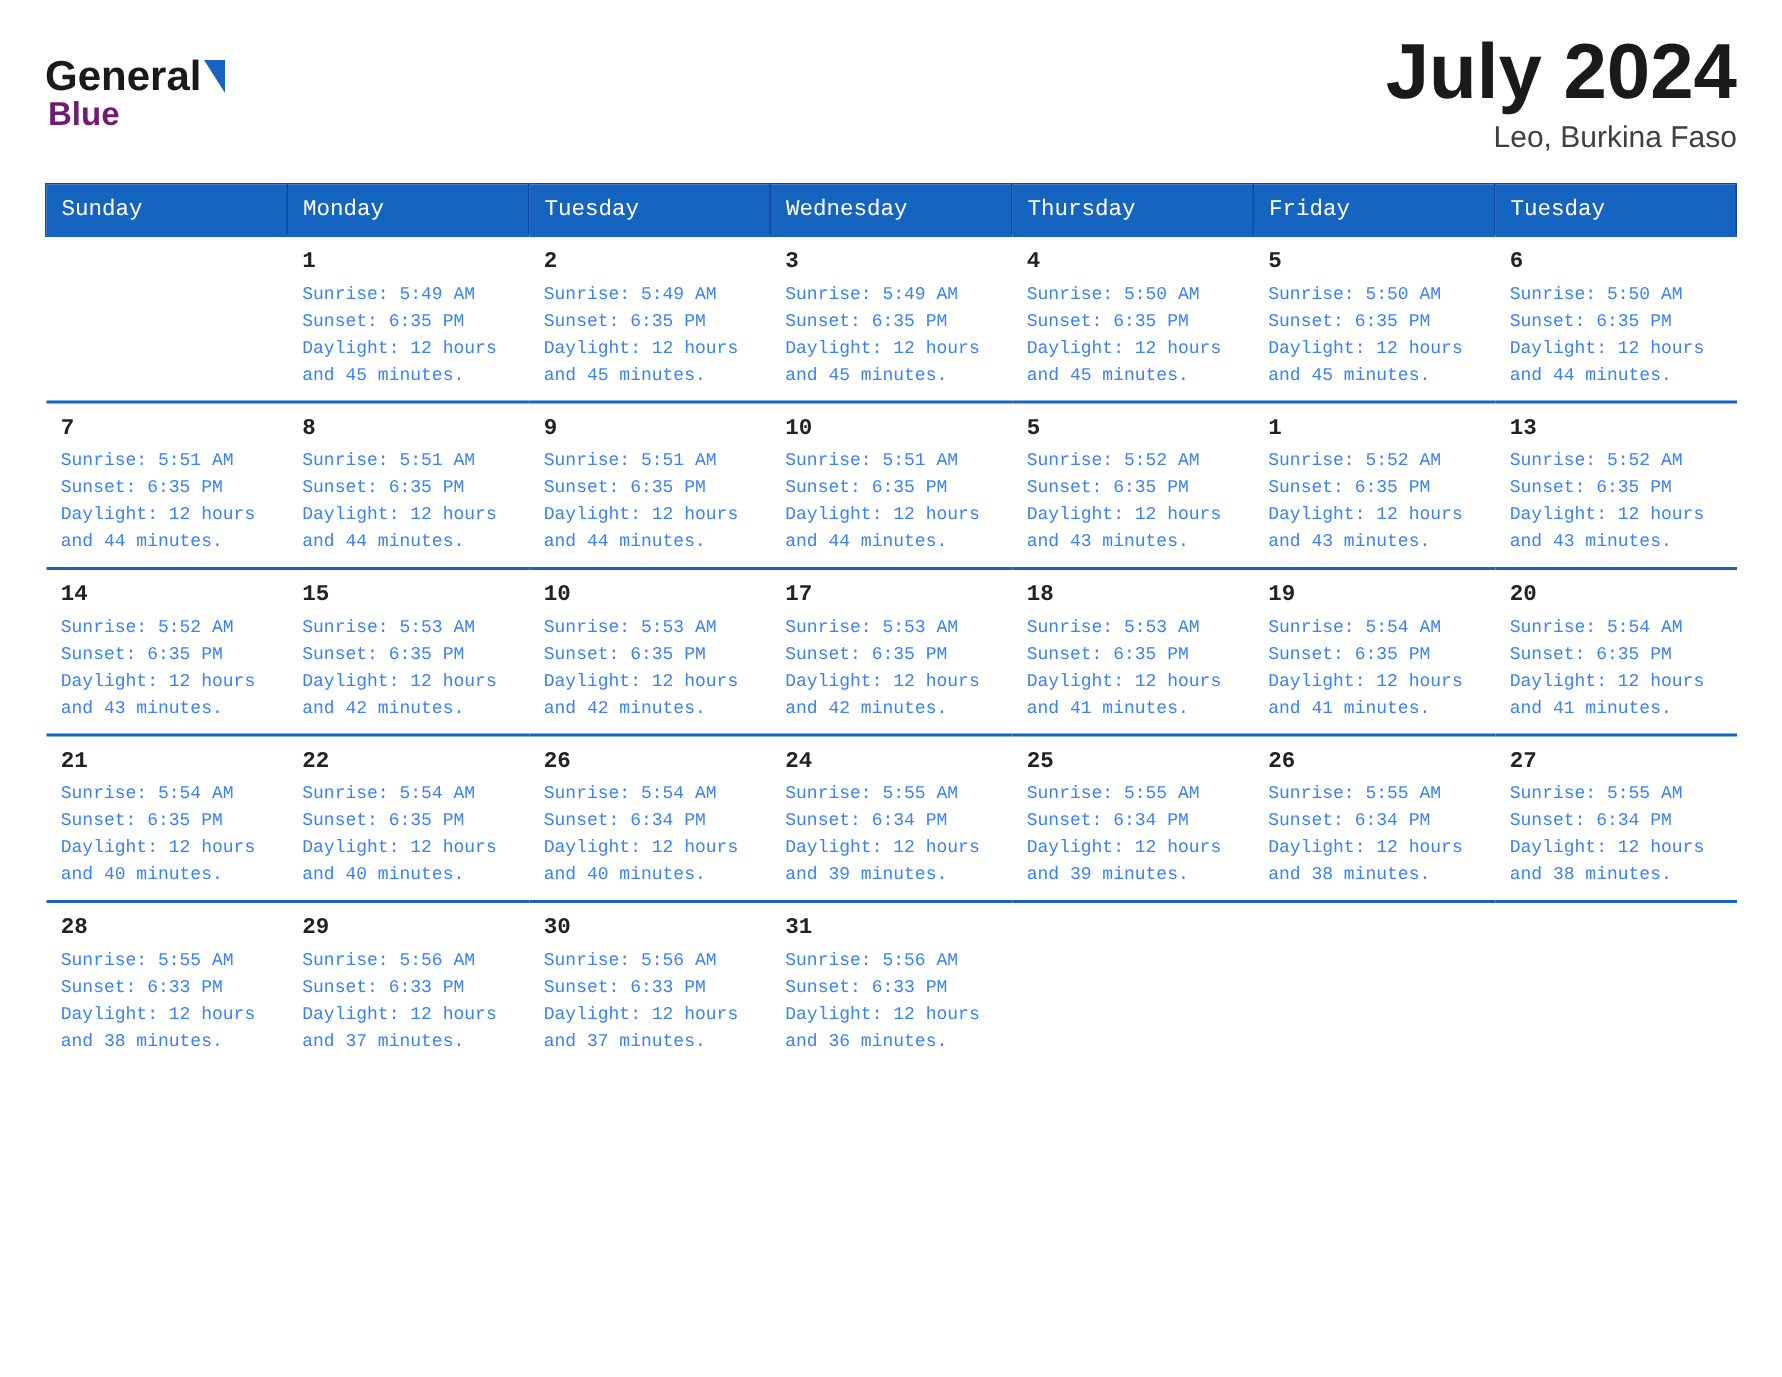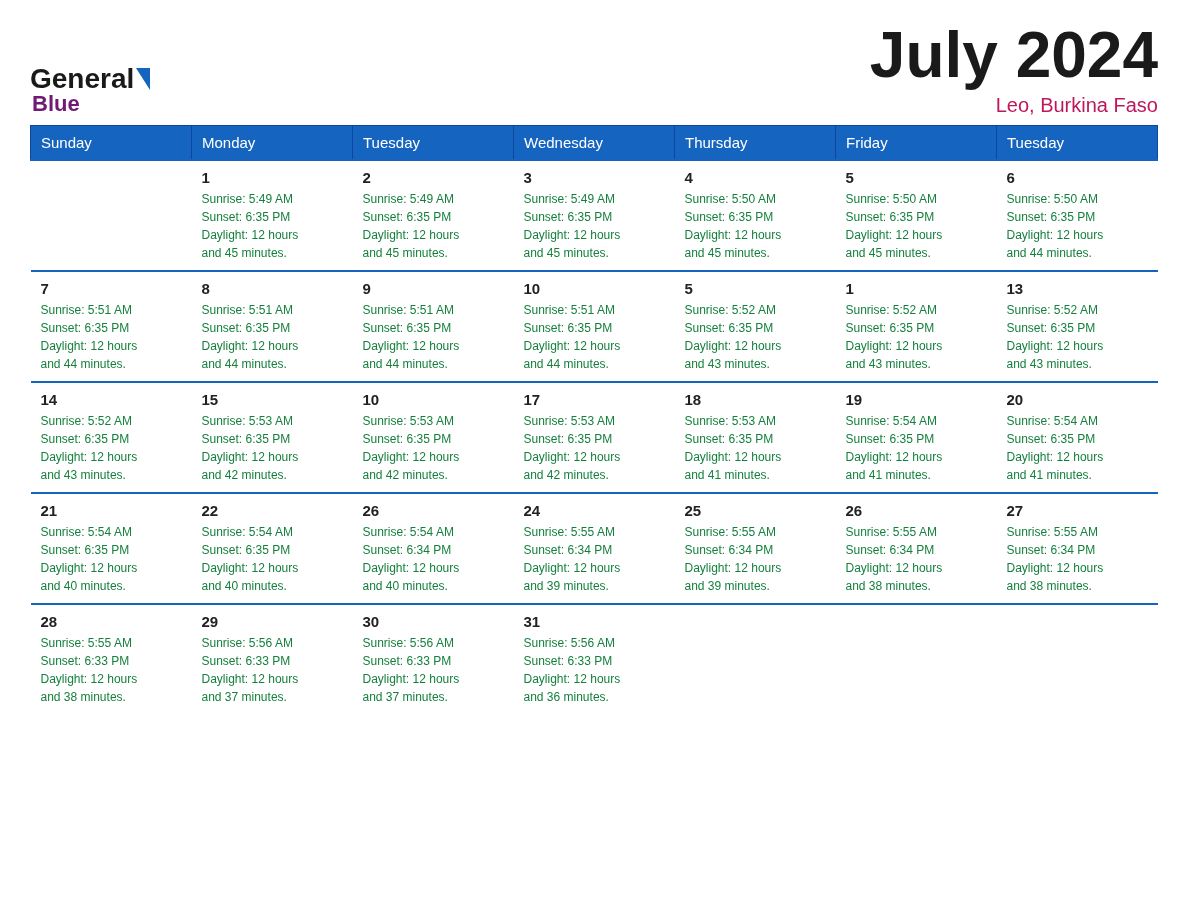--- a/index.html
+++ b/index.html
@@ -6,22 +6,22 @@
     body {
       font-family: Arial, sans-serif;
       background: #fff;
       width: 1188px;
       min-height: 918px;
       padding: 20px 30px;
     }
     .header {
       display: flex;
       justify-content: space-between;
-      align-items: flex-end;
-      margin-bottom: 8px;
+      align-items: center;
+      margin-bottom: 18px;
     }
     .logo {
       display: flex;
       flex-direction: column;
       align-items: flex-start;
     }
     .logo-text {
       display: flex;
       align-items: center;
       font-size: 28px;
@@ -44,33 +44,34 @@
       color: #701a75;
       font-size: 22px;
       font-weight: bold;
       margin-top: -4px;
       margin-left: 2px;
     }
     .title-block {
       text-align: right;
     }
     .main-title {
-      font-size: 64px;
+      font-size: 52px;
       font-weight: bold;
       color: #1a1a1a;
       line-height: 1.1;
     }
     .subtitle {
       font-size: 20px;
-      color: #be185d;
+      color: #404040;
       margin-top: 4px;
     }
     .calendar {
       width: 100%;
       border-collapse: collapse;
+      font-family: Liberation Mono, monospace;
     }
     .calendar th {
       background-color: #1565c0;
       color: #fff;
       padding: 8px 10px;
       font-size: 15px;
       font-weight: normal;
       text-align: left;
       border: 1px solid #0d47a1;
     }
@@ -94,21 +95,21 @@
       border-top: 2px solid #1565c0;
     }
     .day-number {
       font-size: 15px;
       font-weight: bold;
       margin-bottom: 4px;
       display: block;
     }
     .day-info {
       font-size: 12px;
-      color: #15803d;
+      color: #3b82f6;
       line-height: 1.5;
     }
     .empty-cell {
       background: #fff;
     }
   </style>
 </head>
 <body>
 
 <div class="header">

